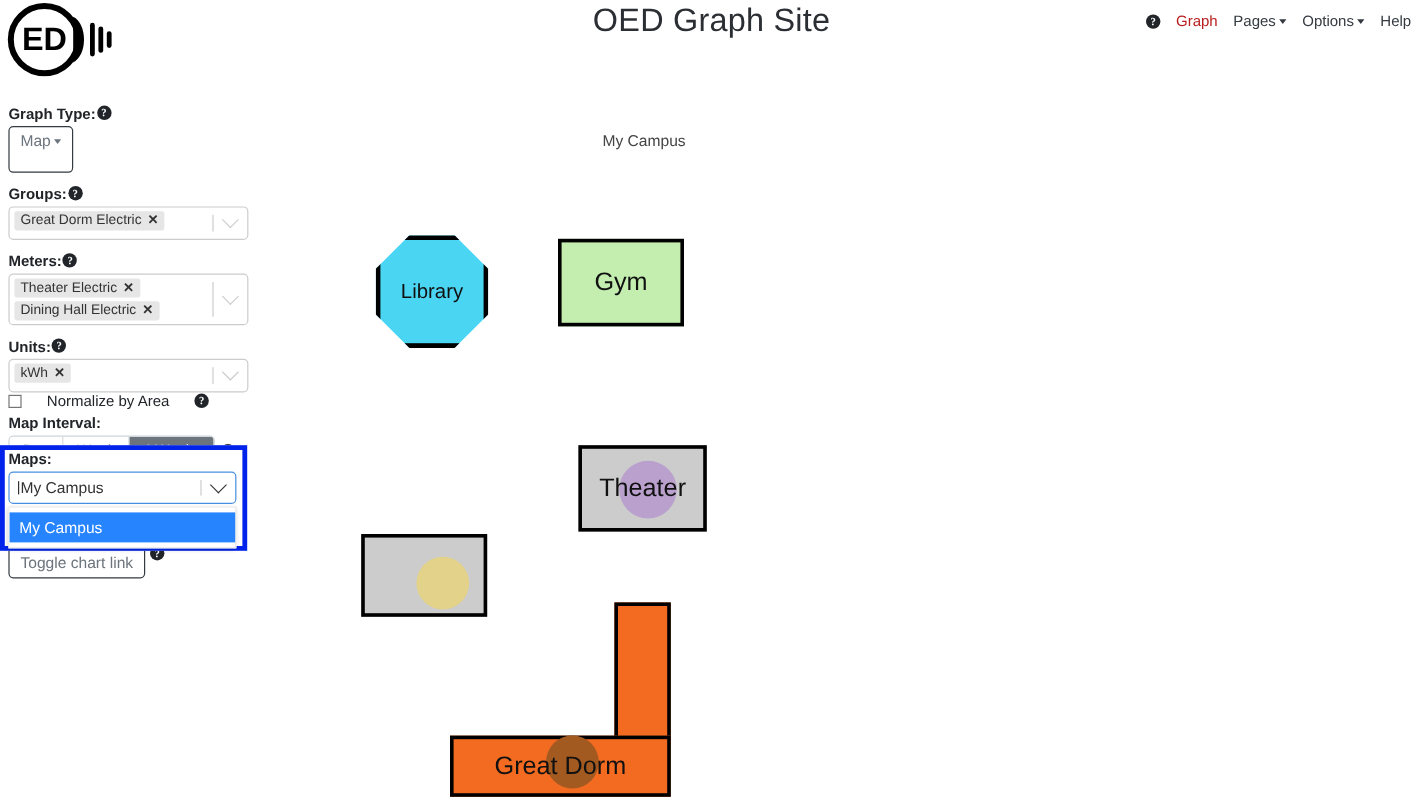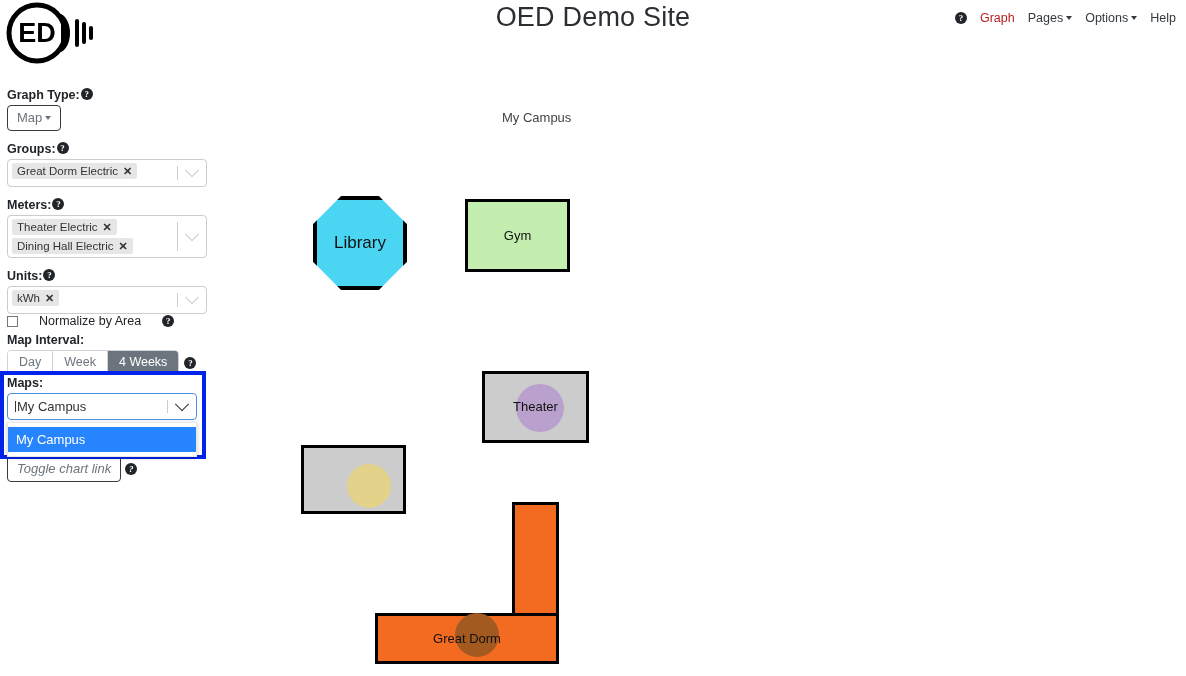--- a/index.html
+++ b/index.html
@@ -47,21 +47,21 @@
   #sidebar{position:absolute;left:7px;top:88px;width:200px;}
   .ctl-label{
     font-weight:bold;font-size:12.5px;color:#212529;
     margin:0 0 3px 0;display:flex;gap:1px;
   }
   .ctl-label .help-dot{margin-left:0px;}
   .gap{height:11px;}
   
   #graph-type-button{
     display:inline-block;
-    padding:4px 9px 5px 9px;
+    padding:4px 9px 18px 9px;
     border:1px solid #343a40;
     border-radius:4px;
     background:#fff;
     color:#6c757d;
     font-size:13px;
     cursor:pointer;
   }
   
   .rs-control{
     border:1px solid #ccc;border-radius:4px;background:#fff;
@@ -98,21 +98,21 @@
     border-right:1px solid #ced4da;cursor:pointer;background:#fff;
   }
   #map-interval-tabs .tab:last-child{border-right:none;}
   #map-interval-tabs .tab.active{background:#6c757d;color:#fff;font-weight:400;}
   .interval-row{display:flex;align-items:center;gap:5px;}
   
   #toggle-chart-link-button{
     display:inline-block;padding:5px 9px;border:1px solid #343a40;border-radius:4px;
     background:#fff;color:#6c757d;font-size:13px;cursor:pointer;
   }
-  .toggle-row{position:absolute;left:7px;top:455px;display:flex;align-items:center;gap:4px;font-style:italic;}
+  .toggle-row{position:absolute;left:7px;top:455px;display:flex;gap:4px;}
   
   #maps-highlight{
     position:absolute;left:0px;top:371px;width:206px;height:88px;
     border:4px solid #0023ec;box-sizing:border-box;background:#fff;
     z-index:5;
   }
   #maps-block{position:absolute;left:7px;top:376px;width:190px;z-index:6;}
   #maps-select{
     border:1px solid #4a90e2;border-radius:4px;background:#fff;
     display:flex;align-items:stretch;height:27px;box-sizing:border-box;
@@ -135,21 +135,21 @@
   }
   
   #map-canvas{position:absolute;left:216px;top:60px;width:960px;height:612px;}
   #map-name{
     position:absolute;left:502px;top:110px;font-size:13px;color:#444;
   }
   .bldg{position:absolute;}
   .bldg-label{
     position:absolute;left:0;top:0;width:100%;height:100%;
     display:flex;align-items:center;justify-content:center;
-    font-size:13px;color:#111;text-align:center;line-height:20px;
+    font-size:21px;color:#111;text-align:center;line-height:20px;
     pointer-events:none;
   }
   .marker{position:absolute;border-radius:50%;}
   
   #bldg-library{
     left:313px;top:196px;width:94px;height:94px;
     background:#4ad5f2;
     border:4px solid #000;
     box-sizing:border-box;
     clip-path:polygon(30% 0,70% 0,100% 30%,100% 70%,70% 100%,30% 100%,0 70%,0 30%);
@@ -184,21 +184,21 @@
   <svg width="100" height="62" viewBox="0 0 100 62" xmlns="http://www.w3.org/2000/svg">
     <circle cx="34" cy="31" r="28" fill="#fff" stroke="#000" stroke-width="5"></circle>
     <path d="M58 12 C70 18, 70 44, 58 50 L58 12 Z" fill="#000"></path>
     <rect x="72" y="17" width="4" height="28" rx="2" fill="#000"></rect>
     <rect x="79" y="20" width="4" height="22" rx="2" fill="#000"></rect>
     <rect x="86" y="24" width="4" height="14" rx="2" fill="#000"></rect>
     <text x="34" y="31" text-anchor="middle" dominant-baseline="central" font-family="Liberation Sans, sans-serif" font-size="27" font-weight="bold" fill="#000">ED</text>
   </svg>
 </div>
 
-<div id="app-title">OED Demo Site</div>
+<div id="app-title">OED Graph Site</div>
 
 <div id="top-nav">
   <span class="help-dot">?</span>
   <span class="nav-link disabled">Graph</span>
   <span class="nav-link"><span>Pages</span><i class="caret"></i></span>
   <span class="nav-link"><span>Options</span><i class="caret"></i></span>
   <span class="nav-link">Help</span>
 </div>
 
 <div id="sidebar">

